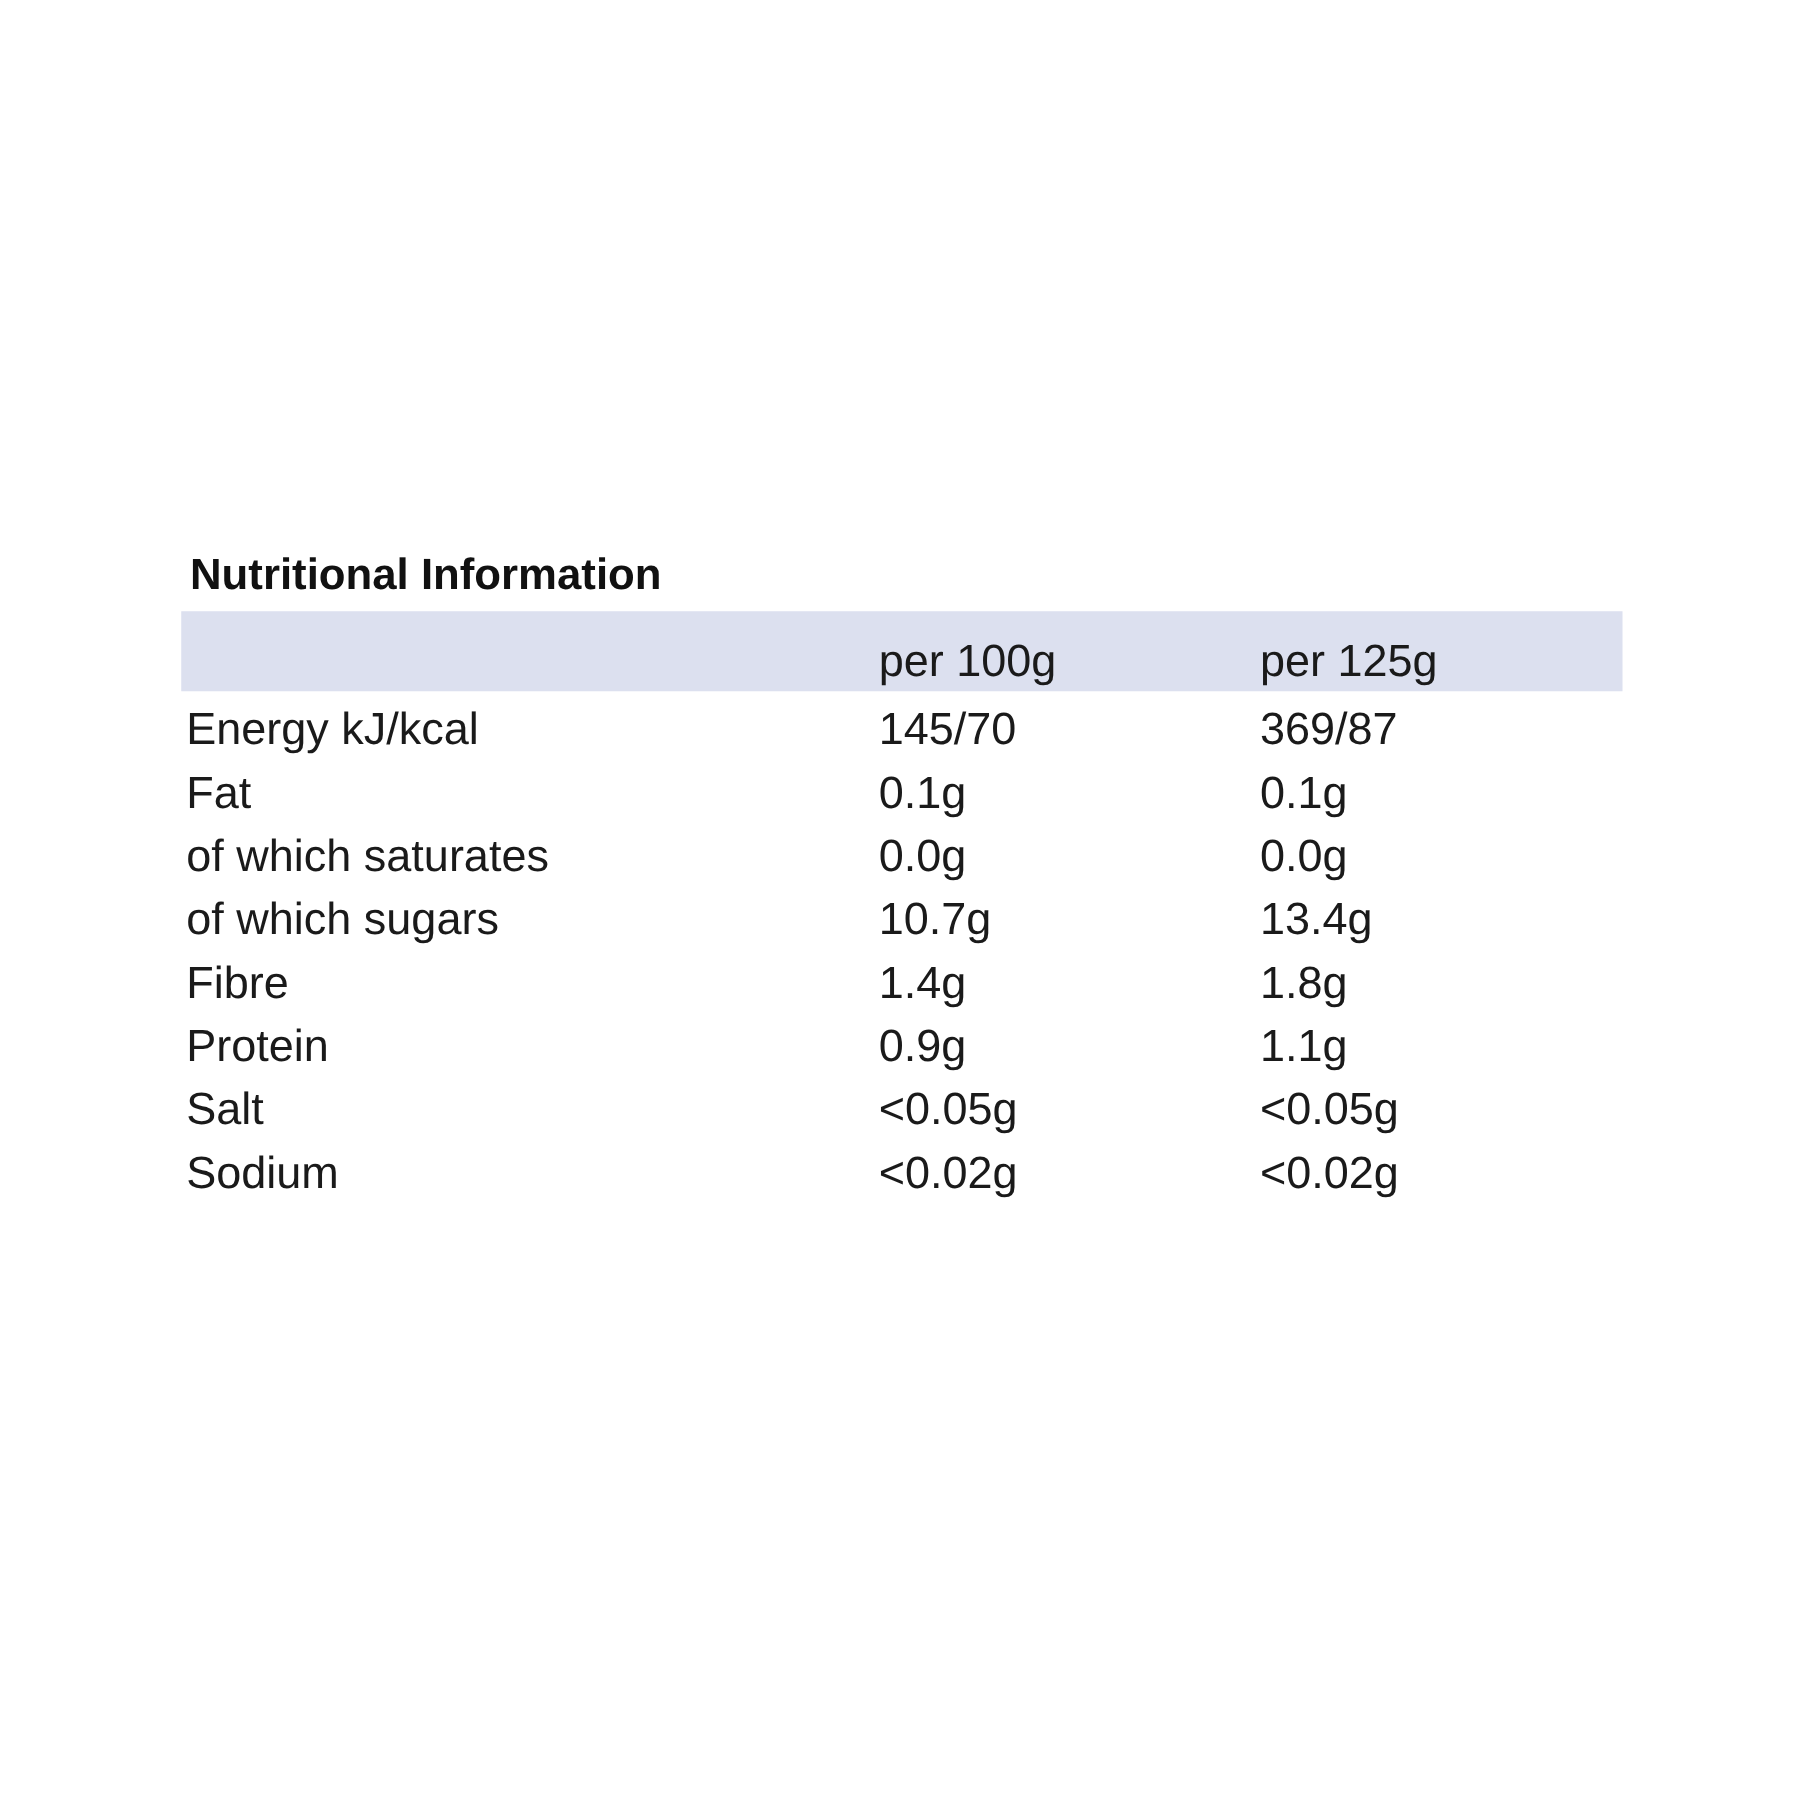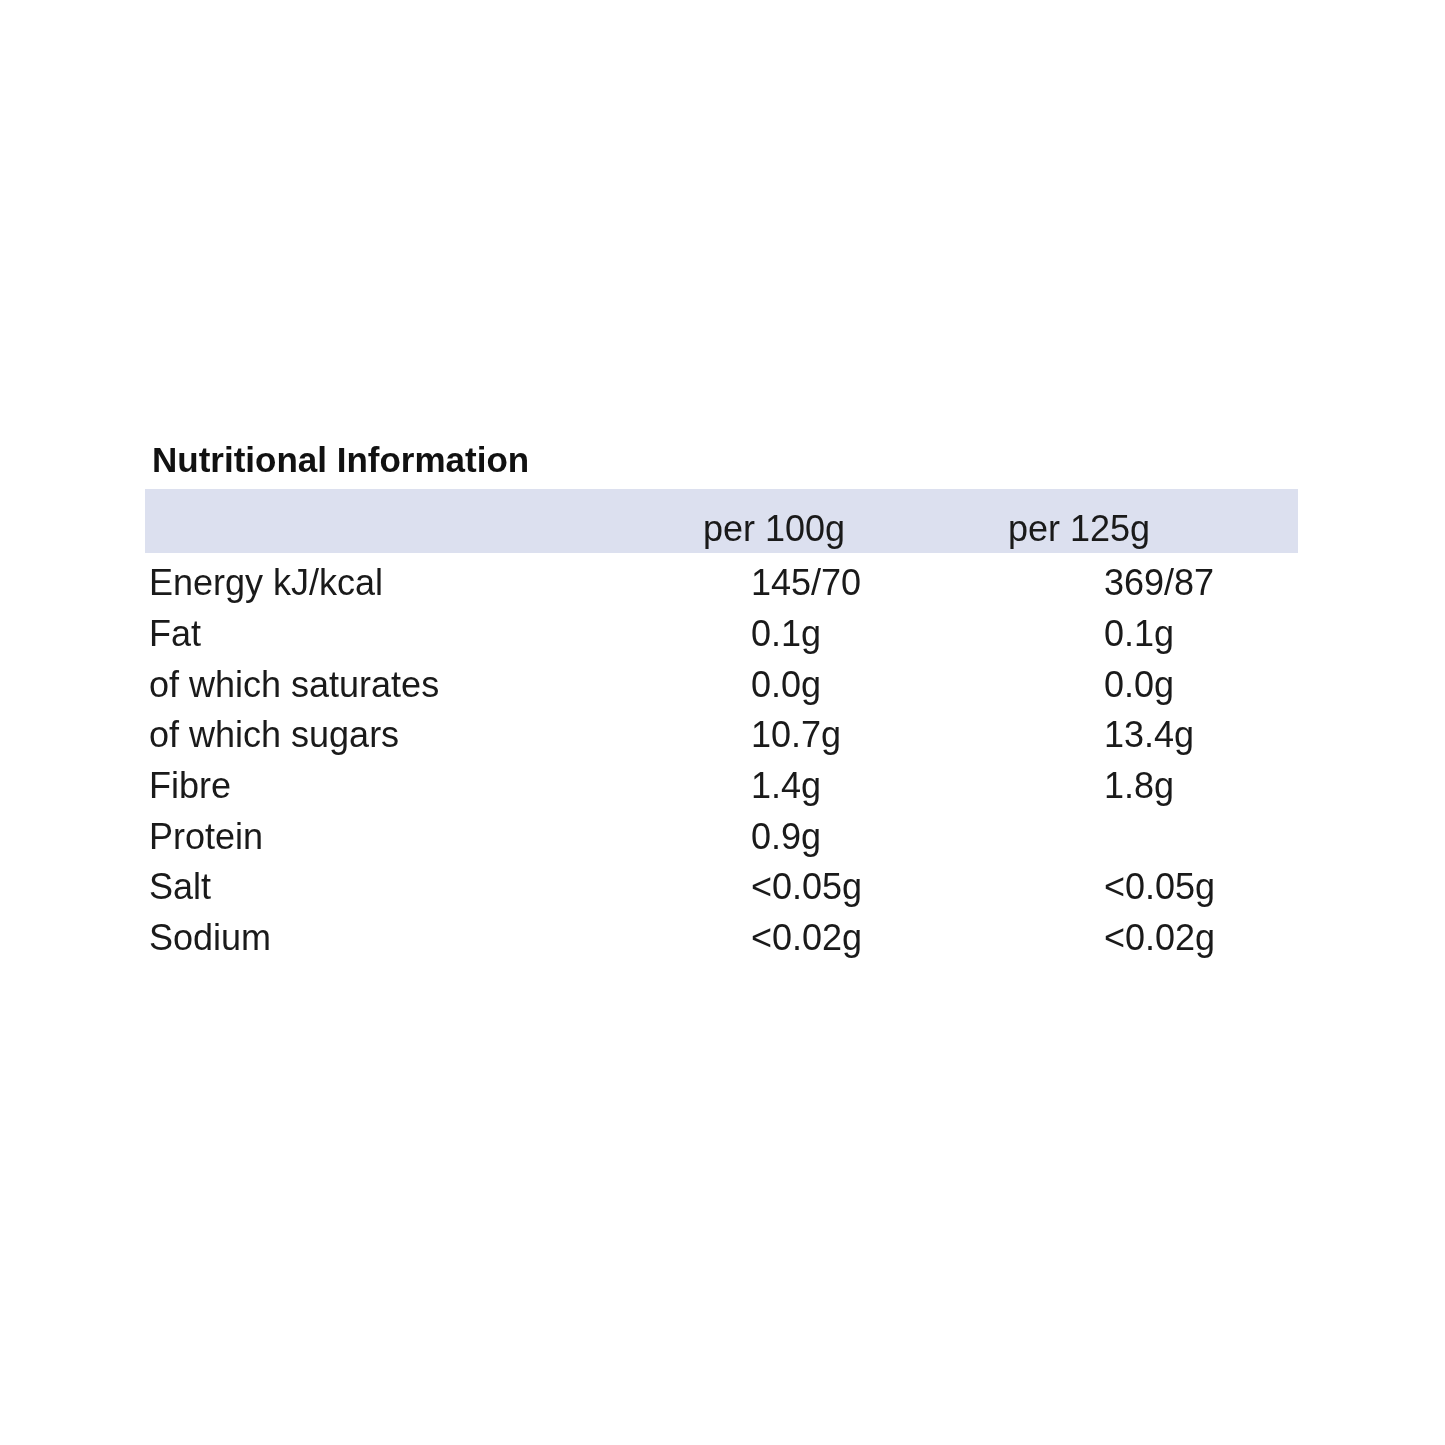--- a/index.html
+++ b/index.html
@@ -45,21 +45,20 @@
     line-height: 48px;
     align-self: end;
     white-space: nowrap;
     overflow: visible;
   }
   .rows {
     margin-top: 5px;
   }
   .data-row {
     height: 50.7px;
-    gap: 48px;
   }
   .cell {
     font-size: 36px;
     line-height: 50px;
     white-space: nowrap;
   }
   .label-cell {
     padding-left: 4px;
   }
 </style>
@@ -106,20 +105,21 @@
 
       <div class="grid-row data-row">
         <div class="cell label-cell">Fibre</div>
         <div class="cell">1.4g</div>
         <div class="cell">1.8g</div>
       </div>
 
       <div class="grid-row data-row">
         <div class="cell label-cell">Protein</div>
         <div class="cell">0.9g</div>
+        <div class="cell">1.1g</div>
       </div>
 
       <div class="grid-row data-row">
         <div class="cell label-cell">Salt</div>
         <div class="cell">&lt;0.05g</div>
         <div class="cell">&lt;0.05g</div>
       </div>
 
       <div class="grid-row data-row">
         <div class="cell label-cell">Sodium</div>

